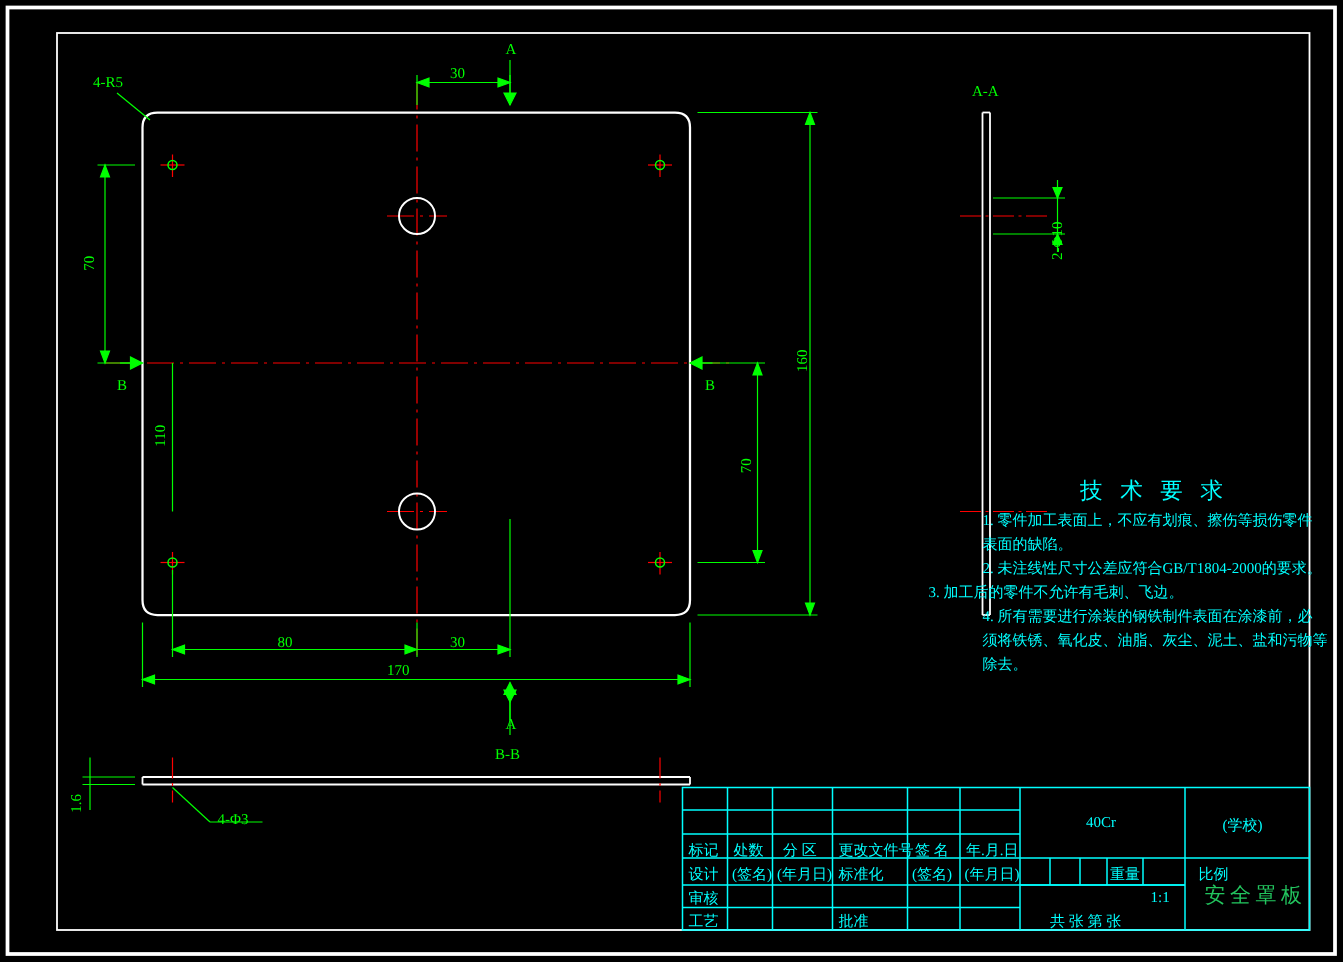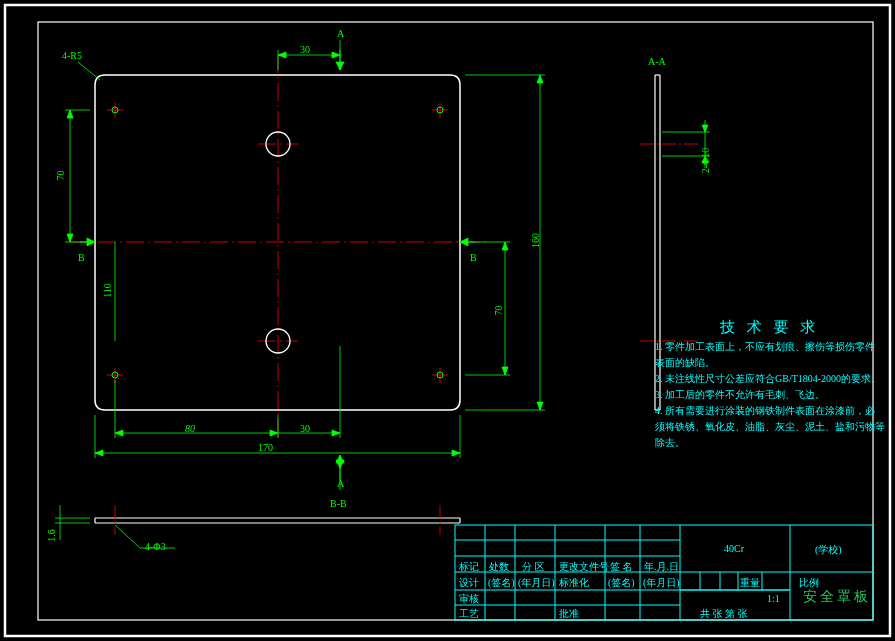--- a/index.html
+++ b/index.html
@@ -176,21 +176,21 @@
     <line x1="455" y1="540" x2="680" y2="540"></line>
     <line x1="455" y1="556" x2="680" y2="556"></line>
     <line x1="455" y1="572" x2="873" y2="572"></line>
     <line x1="455" y1="590" x2="790" y2="590"></line>
     <line x1="455" y1="605" x2="680" y2="605"></line>
     <line x1="680" y1="590" x2="790" y2="590"></line>
   </g>
 </svg>
 
 <div class="label" style="left:258px; top:442px;">170</div>
-<div class="label" style="left:185px; top:423px;font-style:italic;">80</div>
+<div class="label" style="left:185px; top:423px;">80</div>
 <div class="label" style="left:300px; top:423px;">30</div>
 <div class="label" style="left:300px; top:44px;">30</div>
 <div class="label" style="left:55px; top:170px; transform:rotate(-90deg);">70</div>
 <div class="label" style="left:100px; top:285px; transform:rotate(-90deg);">110</div>
 <div class="label" style="left:528px; top:235px; transform:rotate(-90deg);">160</div>
 <div class="label" style="left:493px; top:305px; transform:rotate(-90deg);">70</div>
 <div class="label" style="left:62px; top:50px;font-family:Liberation Serif, serif;">4-R5</div>
 <div class="label" style="left:693px; top:155px; transform:rotate(-90deg);">2-Φ10</div>
 <div class="label" style="left:45px; top:530px; transform:rotate(-90deg);">1.6</div>
 <div class="label" style="left:145px; top:541px;">4-Φ3</div>
@@ -199,21 +199,21 @@
 <div class="label" style="left:337px; top:478px;">A</div>
 <div class="label" style="left:78px; top:252px;">B</div>
 <div class="label" style="left:470px; top:252px;">B</div>
 <div class="label" style="left:648px; top:56px;">A-A</div>
 <div class="label" style="left:330px; top:498px;">B-B</div>
 
 <div class="req-title" style="left:720px; top:318px;">技 术 要 求</div>
 <div class="req-line" style="left:655px; top:340px;">1. 零件加工表面上，不应有划痕、擦伤等损伤零件</div>
 <div class="req-line" style="left:655px; top:356px;">   表面的缺陷。</div>
 <div class="req-line" style="left:655px; top:372px;">2. 未注线性尺寸公差应符合GB/T1804-2000的要求。</div>
-<div class="req-line" style="left:655px; top:388px;">3. 加工后的零件不允许有毛刺、飞边。</div>
+<div class="req-line" style="left:619px; top:388px;">3. 加工后的零件不允许有毛刺、飞边。</div>
 <div class="req-line" style="left:655px; top:404px;">4. 所有需要进行涂装的钢铁制件表面在涂漆前，必</div>
 <div class="req-line" style="left:655px; top:420px;">   须将铁锈、氧化皮、油脂、灰尘、泥土、盐和污物等</div>
 <div class="req-line" style="left:655px; top:436px;">   除去。</div>
 
 <div class="tb-cell" style="left:459px; top:560px;">标记</div>
 <div class="tb-cell" style="left:489px; top:560px;">处数</div>
 <div class="tb-cell" style="left:522px; top:560px;">分 区</div>
 <div class="tb-cell" style="left:559px; top:560px;">更改文件号</div>
 <div class="tb-cell" style="left:610px; top:560px;">签 名</div>
 <div class="tb-cell" style="left:644px; top:560px;">年.月.日</div>

